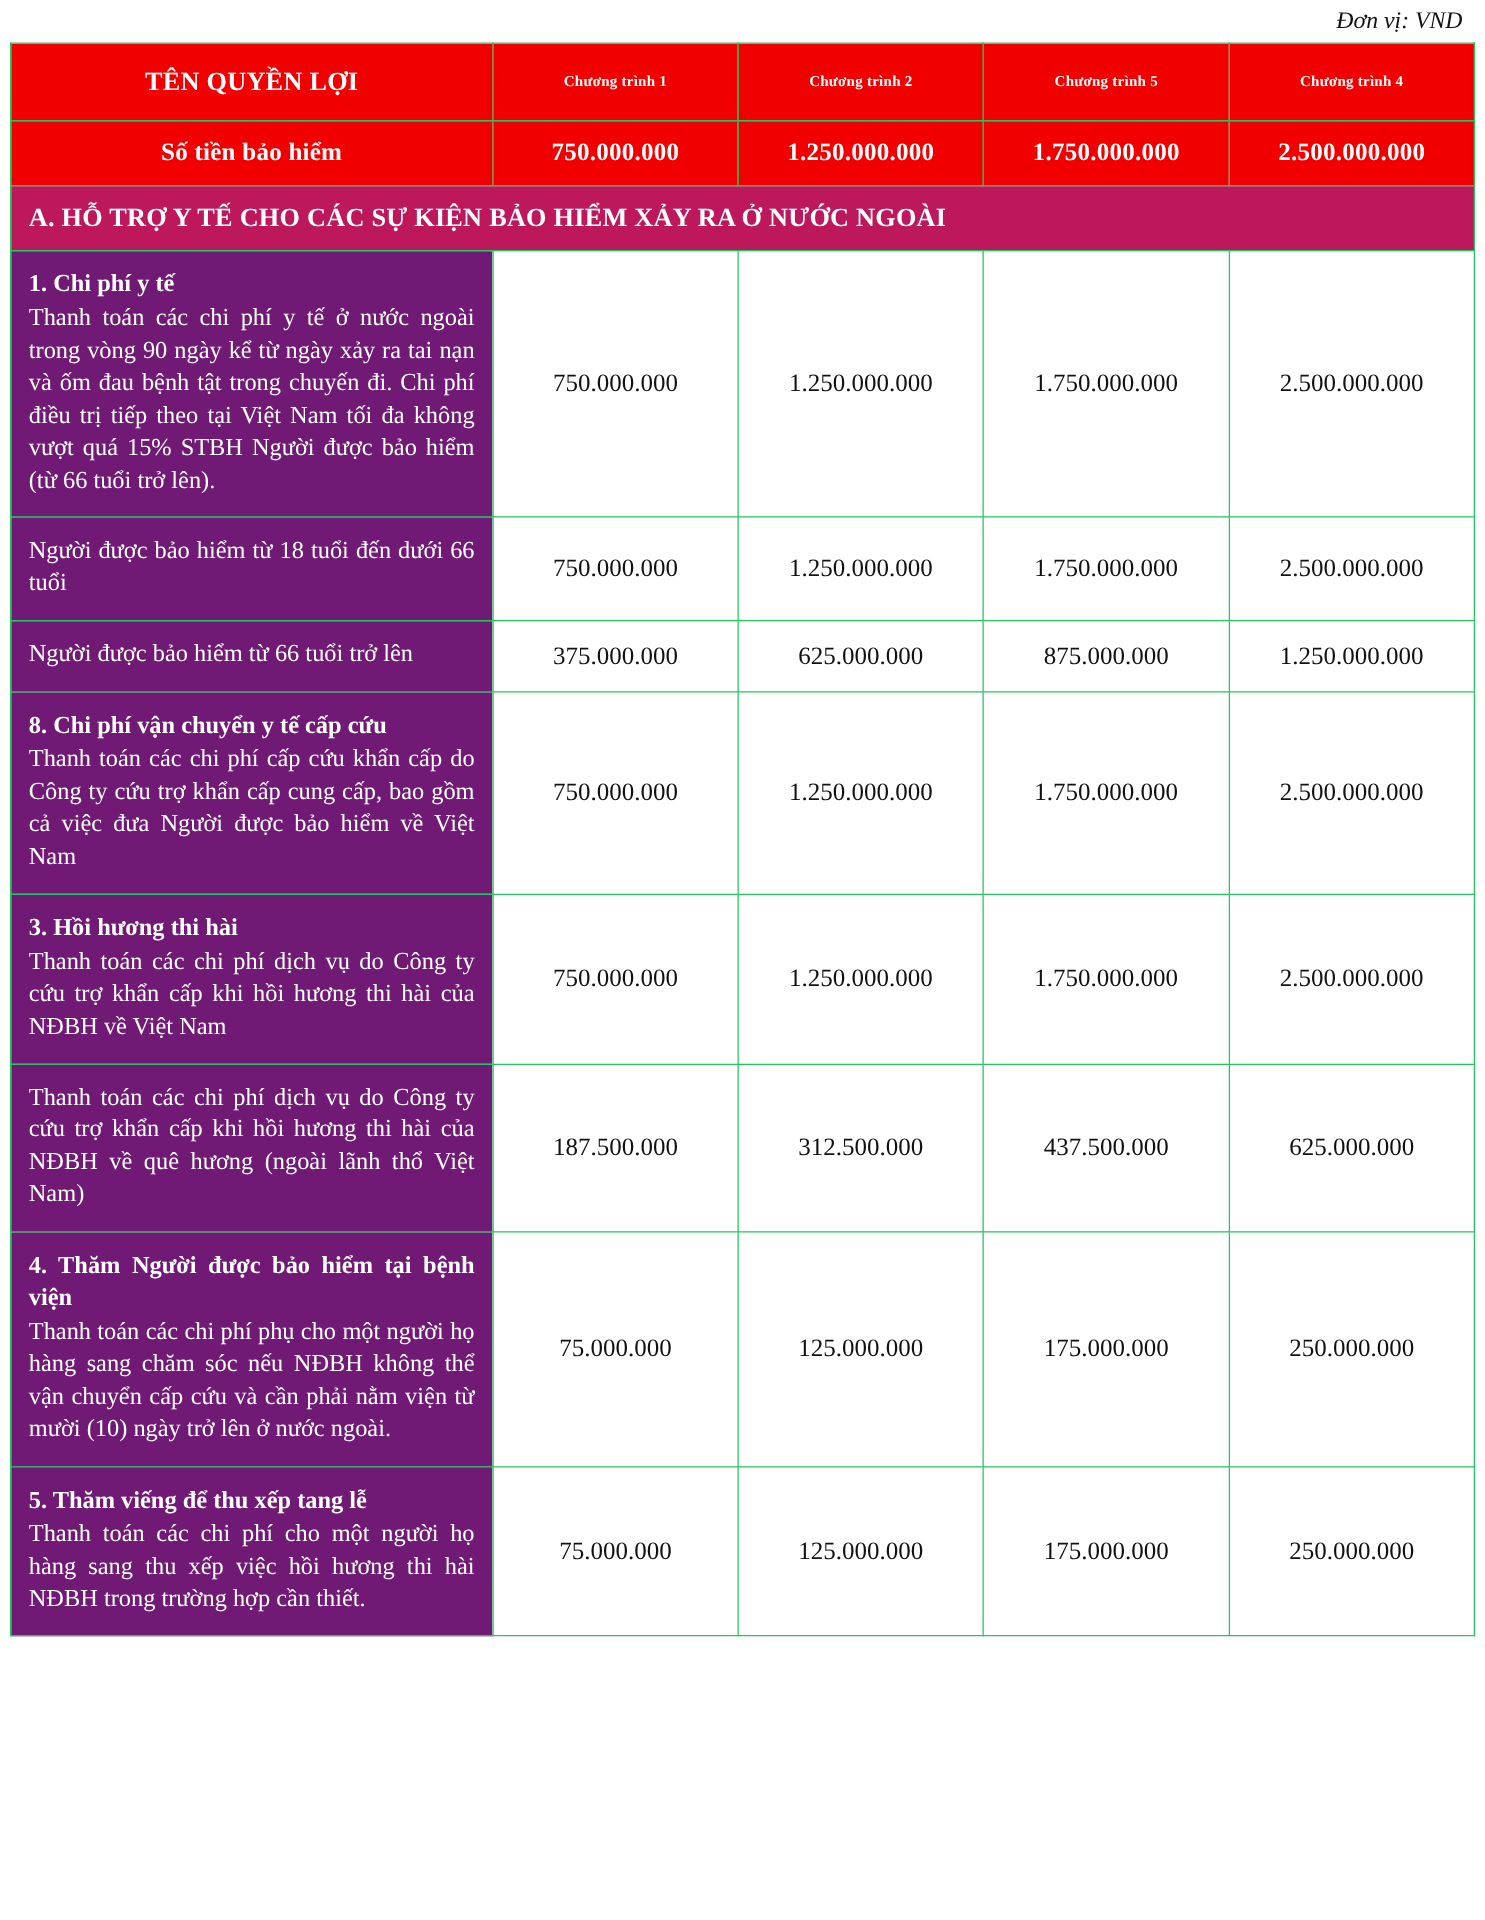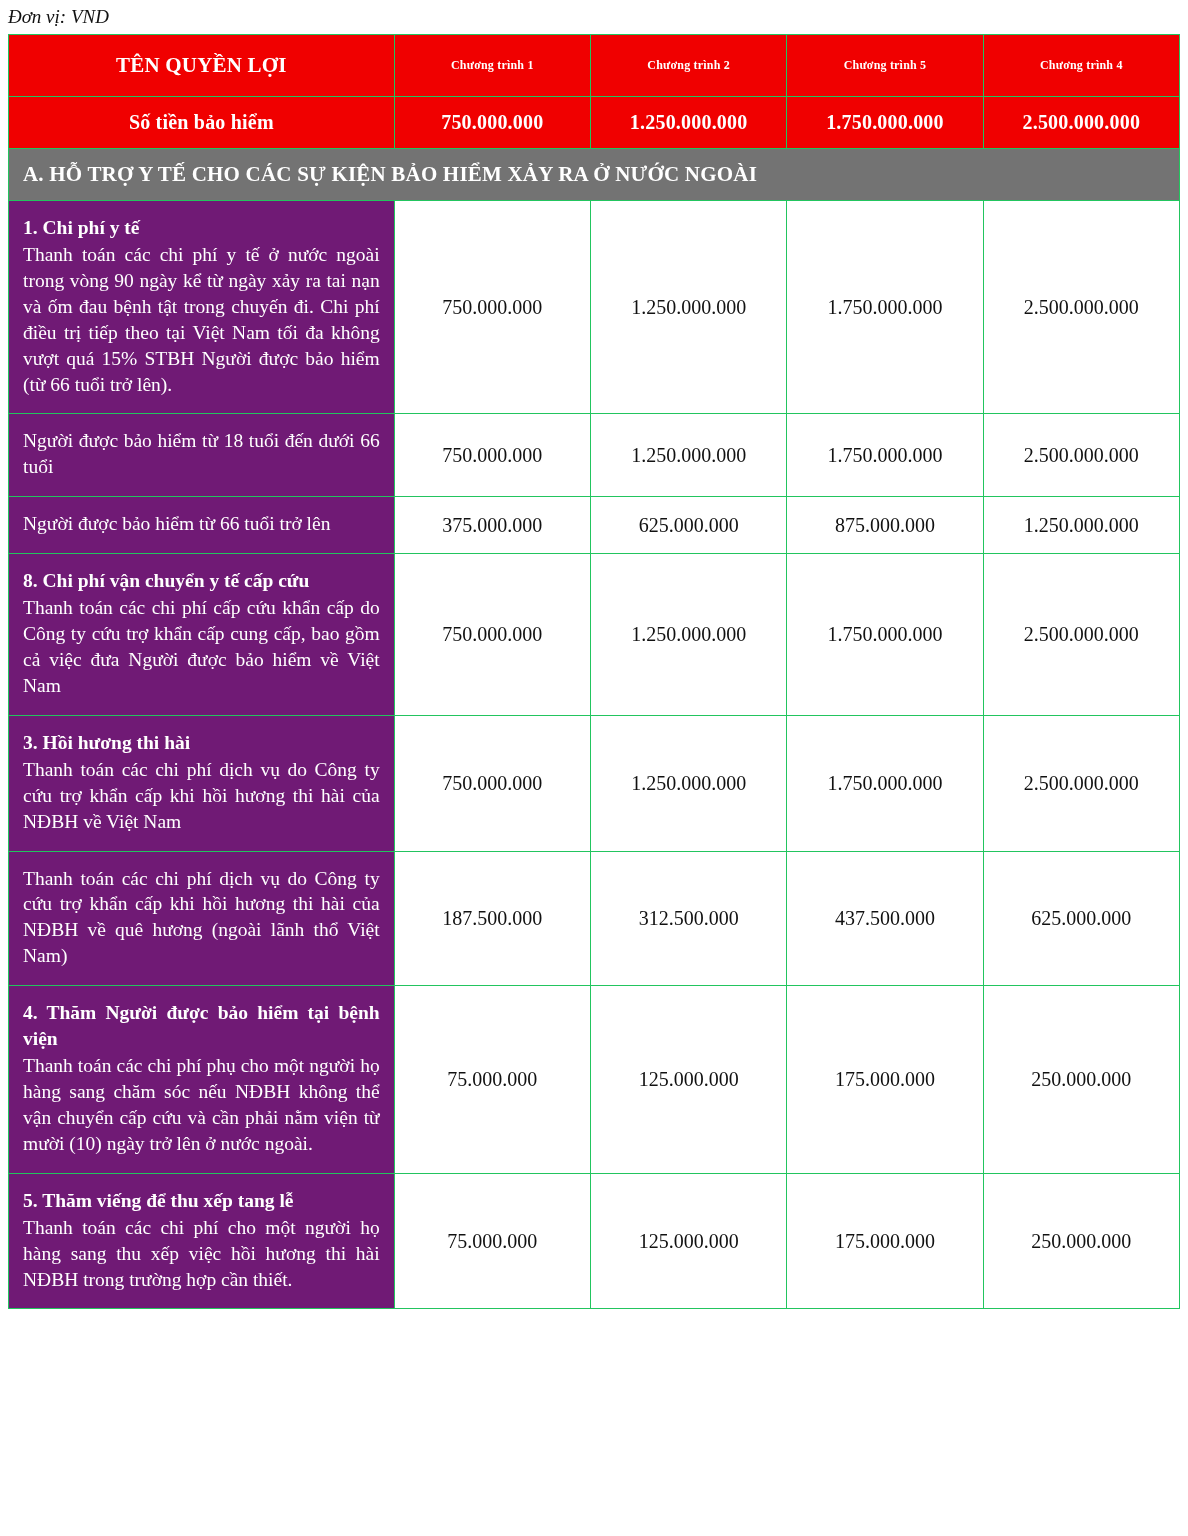--- a/index.html
+++ b/index.html
@@ -12,20 +12,21 @@
     min-height: 1536px;
     font-family: "Liberation Serif", "DejaVu Serif", serif;
     color: #111111;
   }
   .page {
     width: 1188px;
     box-sizing: border-box;
     padding: 0 8px 0 8px;
   }
   .unit-line {
+    text-align: right;
     font-style: italic;
     font-size: 19px;
     padding: 6px 10px 6px 0;
     font-family: "Liberation Serif", serif;
   }
   table.benefit-table {
     border-collapse: collapse;
     width: 1172px;
     table-layout: fixed;
   }
@@ -46,21 +47,21 @@
   .hdr-cell.small {
     font-size: 12px;
     padding: 14px 4px;
   }
   .hdr-cell.sub {
     font-size: 20px;
     padding: 14px 4px;
   }
   
   .section-band {
-    background: #737373;
+    background: #be185d;
     color: #ffffff;
     font-weight: bold;
     font-size: 21px;
     padding: 13px 14px;
     text-align: left;
     letter-spacing: .2px;
   }
   
   .label-cell {
     background: #701a75;

